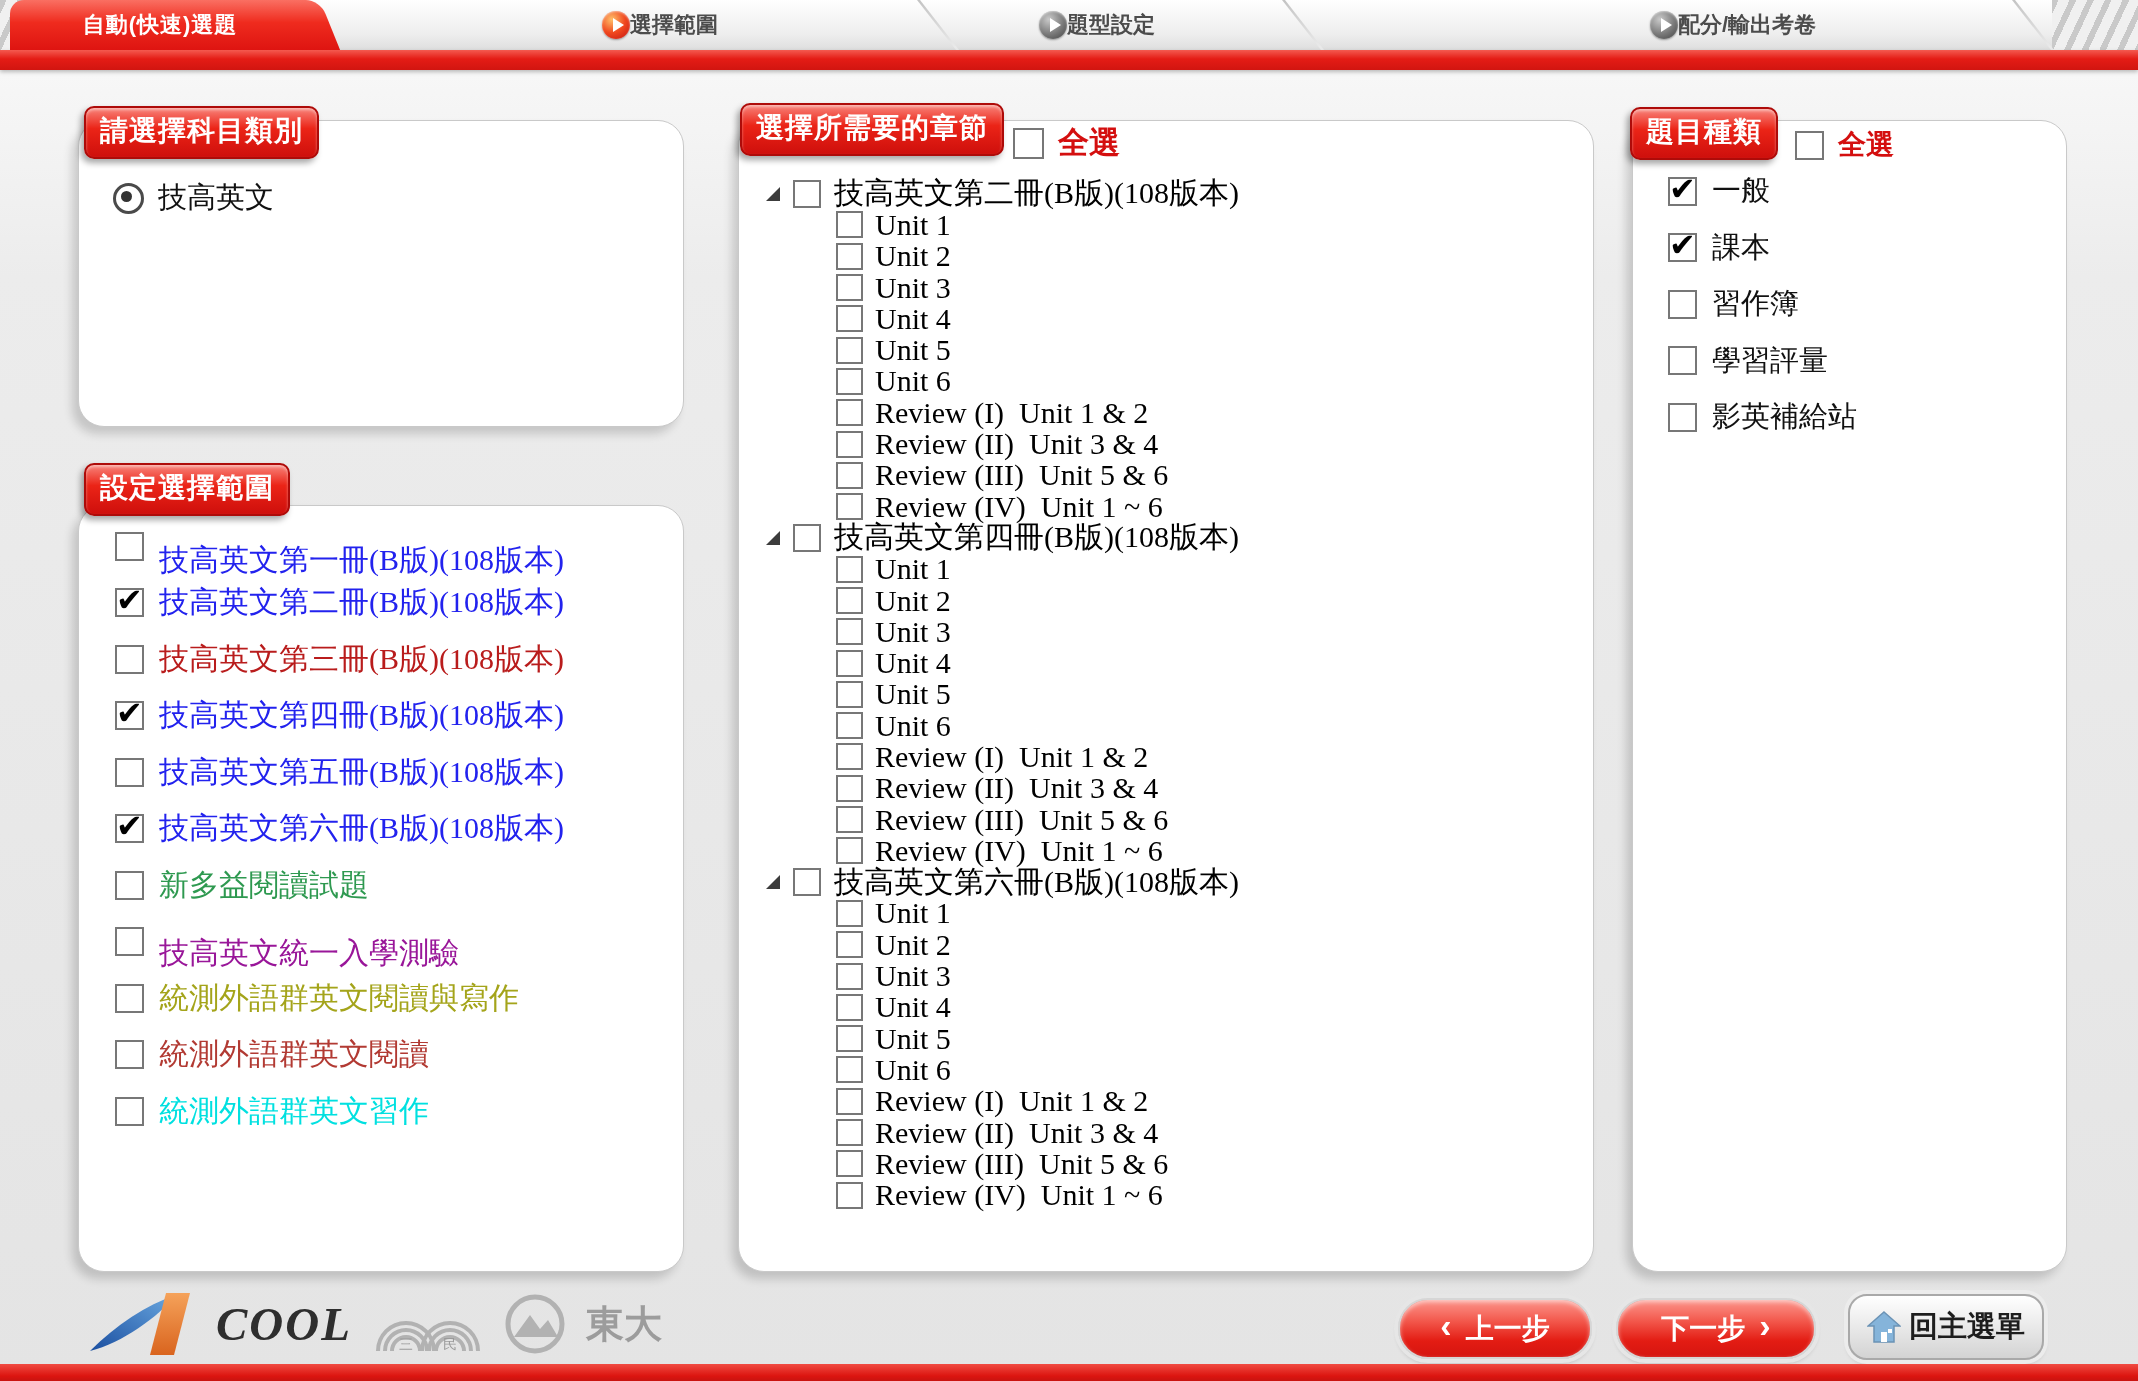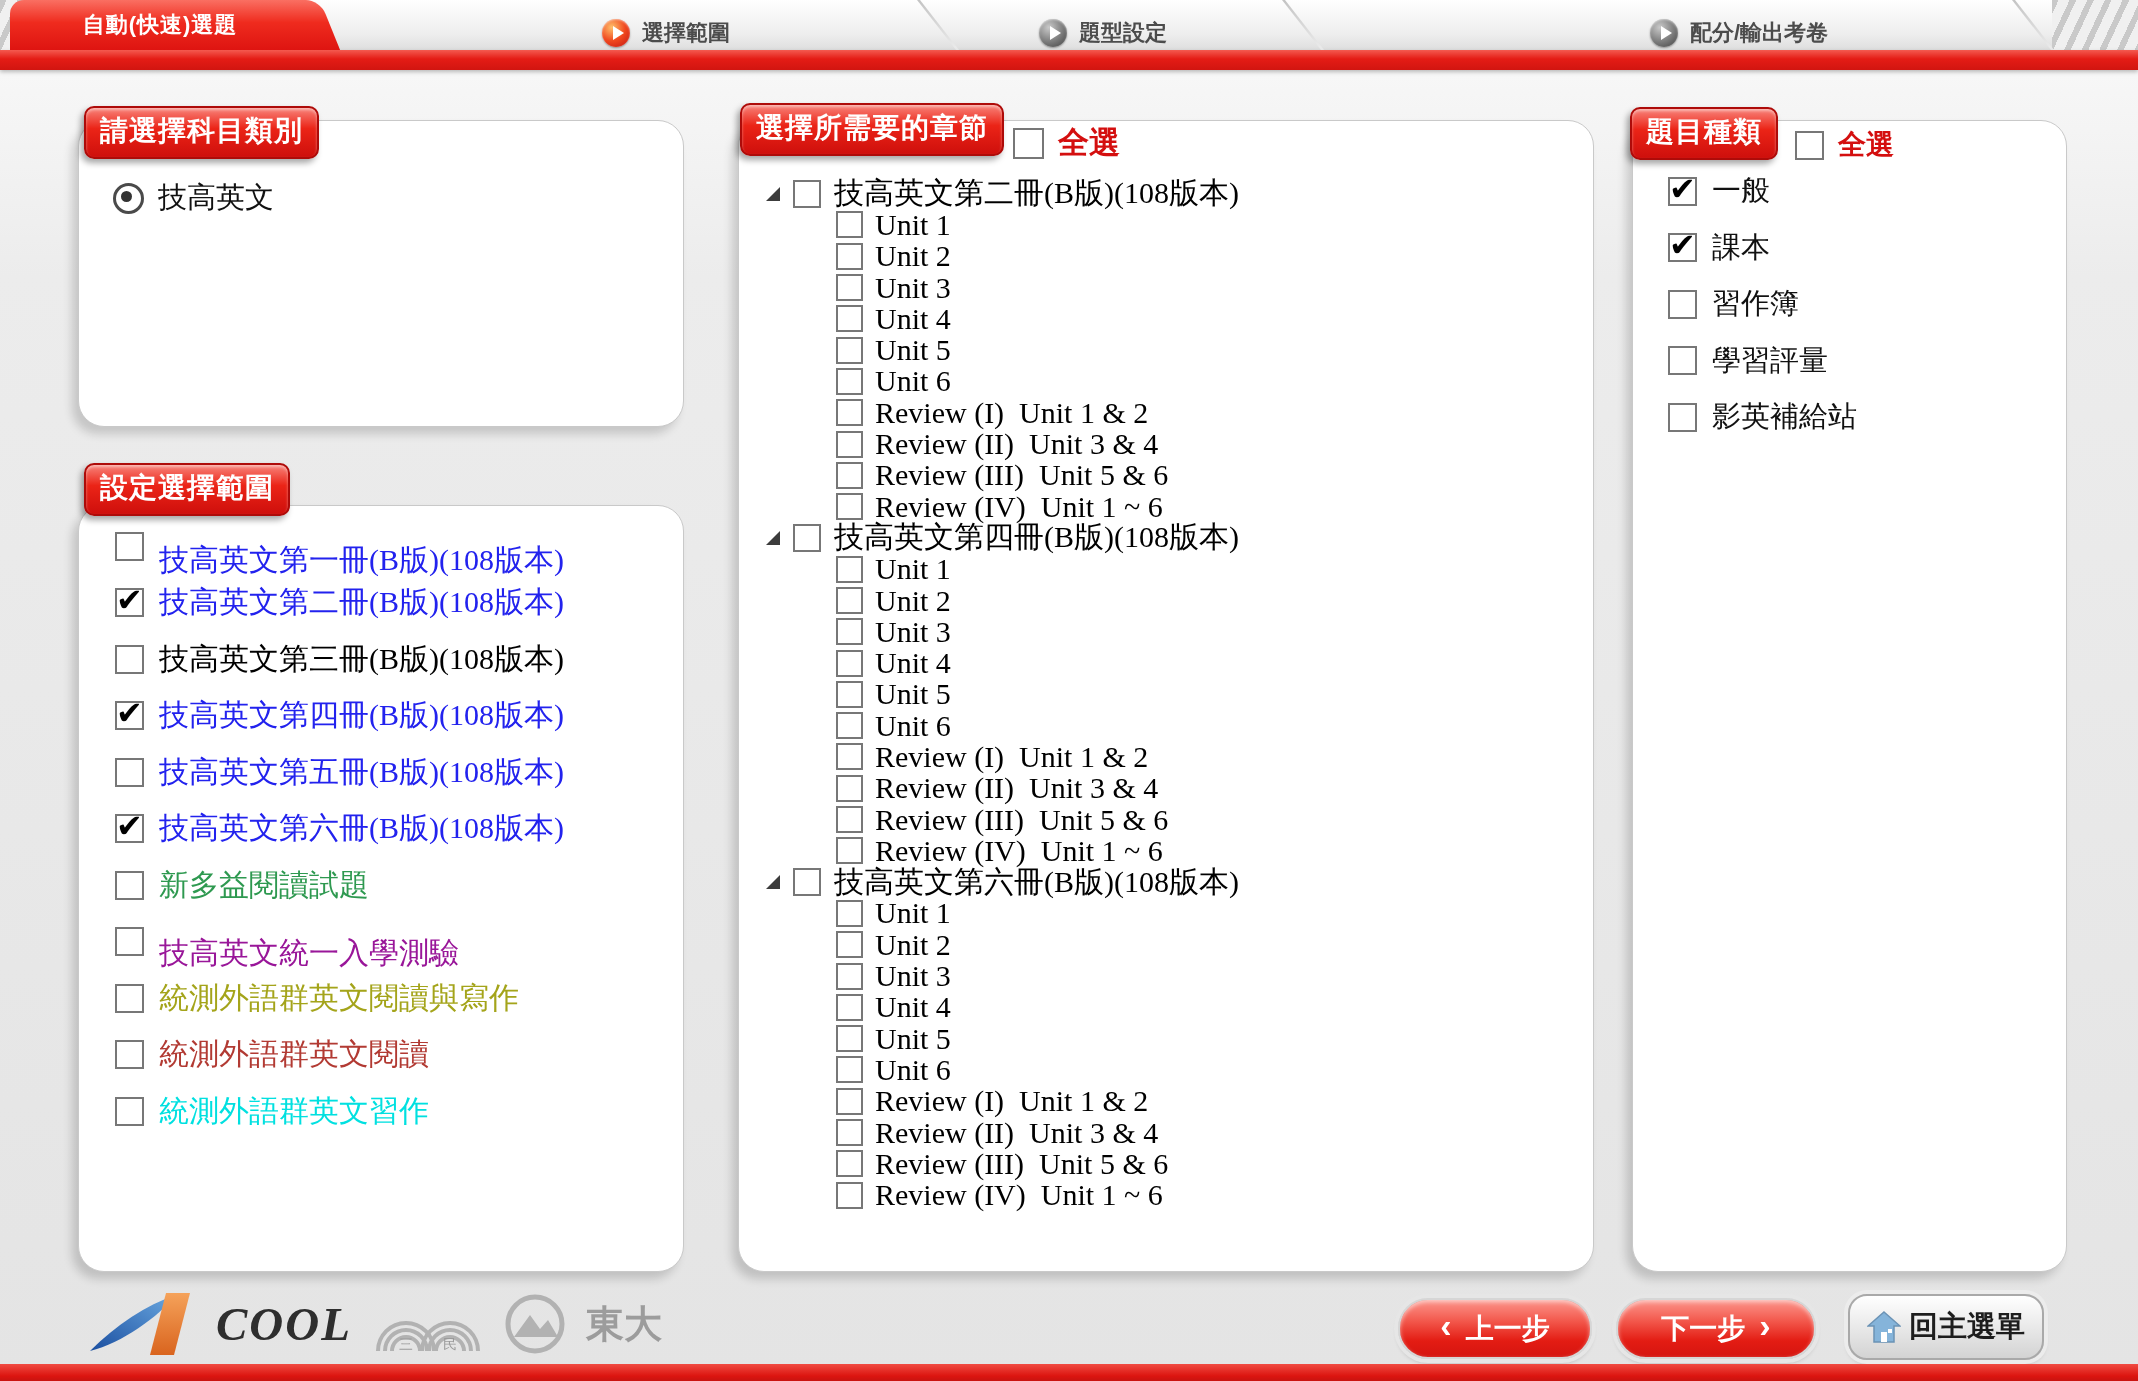--- a/index.html
+++ b/index.html
@@ -18,21 +18,21 @@
   .sep{position:absolute;top:0;height:50px;width:3px;
        background:linear-gradient(180deg,#c4c4c4,#ececec);
        transform:skewX(38deg);transform-origin:top left;}
   .tab-active{position:absolute;left:10px;top:0;width:300px;height:50px;z-index:2;
         background:linear-gradient(180deg,#fa6f62 0%,#ef2b1e 45%,#de1411 100%);
         border-radius:14px 14px 0 0;display:flex;align-items:center;justify-content:center;
         color:#fff;font-weight:bold;font-size:22px;letter-spacing:1px;cursor:pointer;}
   .tab-active::after{content:"";position:absolute;right:-20px;top:0;width:42px;height:100%;
         background:linear-gradient(180deg,#fa6f62 0%,#ef2b1e 45%,#de1411 100%);
         transform:skewX(22deg);border-radius:0 14px 0 0;z-index:-1;}
-  .tab{position:absolute;top:8px;height:50px;display:flex;align-items:center;gap:12px;
+  .tab{position:absolute;top:0;height:50px;display:flex;align-items:center;
        color:#4c4c4c;font-weight:bold;font-size:22px;cursor:pointer;}
   .play{flex:none;width:28px;height:28px;border-radius:50%;position:relative;
         background:radial-gradient(circle at 35% 30%,#c9c9c9,#7a7a7a 55%,#3e3e3e 100%);
         box-shadow:0 1px 2px rgba(0,0,0,.35), inset 0 1px 2px rgba(255,255,255,.5);}
   .play::after{content:"";position:absolute;left:11px;top:7px;
         border-left:11px solid #fff;border-top:7px solid transparent;border-bottom:7px solid transparent;}
   .play.red{background:radial-gradient(circle at 35% 30%,#ffc06a,#f0481f 50%,#c11210 100%);}
   .redbar{position:absolute;left:0;top:50px;width:2138px;height:20px;z-index:1;
         background:linear-gradient(180deg,#f45a50 0%,#e41c15 45%,#d11510 100%);
         box-shadow:0 2px 4px rgba(0,0,0,.25);}
@@ -156,21 +156,21 @@
         <li class="row">
     <span class="cb"></span>
     <span class="lbl serif" style="color: rgb(34, 34, 238); margin-top: 28px;">技高英文第一冊(B版)(108版本)</span>
   </li>
         <li class="row checked">
     <span class="cb"></span>
     <span class="lbl serif" style="color: rgb(34, 34, 238);">技高英文第二冊(B版)(108版本)</span>
   </li>
         <li class="row">
     <span class="cb"></span>
-    <span class="lbl serif" style="color: #000000;">技高英文第三冊(B版)(108版本)</span>
+    <span class="lbl serif" style="color: #b91c1c;">技高英文第三冊(B版)(108版本)</span>
   </li>
         <li class="row checked">
     <span class="cb"></span>
     <span class="lbl serif" style="color: rgb(34, 34, 238);">技高英文第四冊(B版)(108版本)</span>
   </li>
         <li class="row">
     <span class="cb"></span>
     <span class="lbl serif" style="color: rgb(34, 34, 238);">技高英文第五冊(B版)(108版本)</span>
   </li>
         <li class="row checked">

